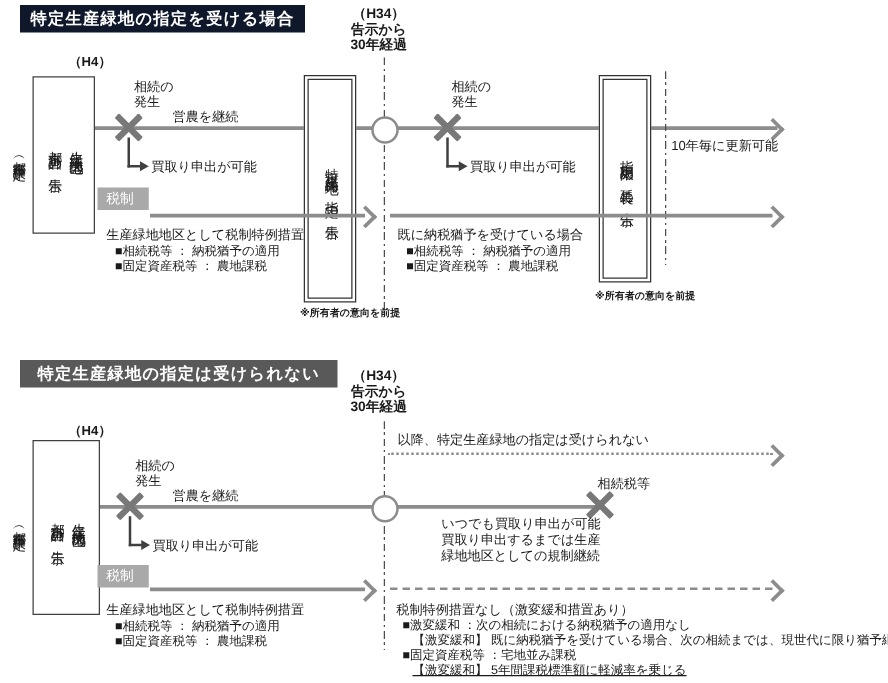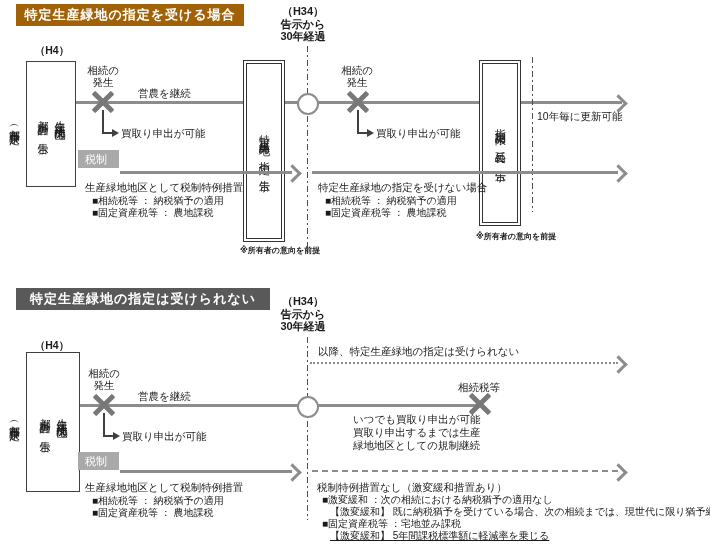--- a/index.html
+++ b/index.html
@@ -21,34 +21,34 @@
   .lv{width:2px;background:#404040;z-index:2;}
   .lh{height:2px;background:#404040;z-index:2;}
   .tri{width:0;height:0;border-left:7px solid #404040;border-top:4px solid transparent;border-bottom:4px solid transparent;z-index:2;}
   .sbox{border:1.5px solid #404040;background:#fff;z-index:2;display:flex;flex-direction:row-reverse;gap:4px;align-items:center;justify-content:center;}
   .dbox{border:1px solid #333;background:#fff;z-index:2;display:flex;align-items:center;justify-content:center;}
   .dbox::before{content:"";position:absolute;inset:2px;border:1px solid #333;}
   .vtxt{writing-mode:vertical-rl;text-orientation:mixed;font-size:11px;letter-spacing:2px;line-height:13px;}
   .sidelbl{writing-mode:vertical-rl;text-orientation:mixed;font-size:10.5px;letter-spacing:1px;z-index:5;
            height:124px;display:flex;align-items:center;justify-content:center;}
   .lbl{font-size:10.5px;white-space:pre-line;z-index:5;}
-  .lbl-c{text-align:center;transform:translateX(-50%);line-height:12px;}
+  .lbl-c{text-align:left;transform:translateX(-50%);line-height:12px;margin-left:20px;}
   .lbl-b{font-weight:bold;}
   .taxtag{background:#a9a9a9;color:#fff;font-size:11px;line-height:18px;height:18px;padding:0 12px 0 7px;z-index:2;}
   .hdr{font-size:10.5px;white-space:nowrap;z-index:5;}
   .txl{font-size:10px;white-space:nowrap;z-index:5;}
   .note{font-size:8px;font-weight:bold;white-space:nowrap;z-index:5;}
   .h3444{font-size:11px;font-weight:bold;line-height:12.5px;text-align:center;transform:translateX(-50%);white-space:pre-line;z-index:5;}
 </style>
 </head>
 <body>
 
 <div class="canvas">
 
-  <div class="abs title-box" style="left:16px;top:4px;width:228px;height:22px;background:#a16207;">特定生産緑地の指定を受ける場合</div>
+  <div class="abs title-box" style="left:16px;top:4px;width:228px;height:22px;background:#0f172a;">特定生産緑地の指定を受ける場合</div>
 
   <div class="abs lbl lbl-c lbl-b" style="left:52px;top:44px;">（H4）</div>
 
   <div class="abs sidelbl" style="left:8px;top:62px;">（都市計画決定）</div>
 
   <div class="abs sbox" style="left:26px;top:61px;width:48px;height:124px;">
     <span class="vtxt">生産緑地地区の</span>
     <span class="vtxt">都市計画の告示</span>
   </div>
 
@@ -96,21 +96,21 @@
   <div class="abs taxtag" style="left:78px;top:150px;">税制</div>
   <div class="abs hline-over" style="left:120px;top:171px;width:172px;"></div>
   <div class="abs chev" style="left:286px;top:167px;"></div>
   <div class="abs hline-over" style="left:312px;top:171px;width:306px;"></div>
   <div class="abs chev" style="left:612px;top:167px;"></div>
 
   <div class="abs hdr" style="left:85px;top:181px;">生産緑地地区として税制特例措置</div>
   <div class="abs txl" style="left:92px;top:194px;">■相続税等 ： 納税猶予の適用</div>
   <div class="abs txl" style="left:92px;top:206px;">■固定資産税等 ： 農地課税</div>
 
-  <div class="abs hdr" style="left:318px;top:181px;">特定生産緑地の指定を受けない場合</div>
+  <div class="abs hdr" style="left:318px;top:181px;">既に納税猶予を受けている場合</div>
   <div class="abs txl" style="left:325px;top:194px;">■相続税等 ： 納税猶予の適用</div>
   <div class="abs txl" style="left:325px;top:206px;">■固定資産税等 ： 農地課税</div>
 
   <div class="abs title-box" style="left:16px;top:288px;width:254px;height:22px;background:#595959;">特定生産緑地の指定は受けられない</div>
 
   <div class="abs lbl lbl-c lbl-b" style="left:52px;top:339px;">（H4）</div>
 
   <div class="abs sidelbl" style="left:8px;top:358px;">（都市計画決定）</div>
 
   <div class="abs sbox" style="left:26px;top:352px;width:52px;height:138px;">

